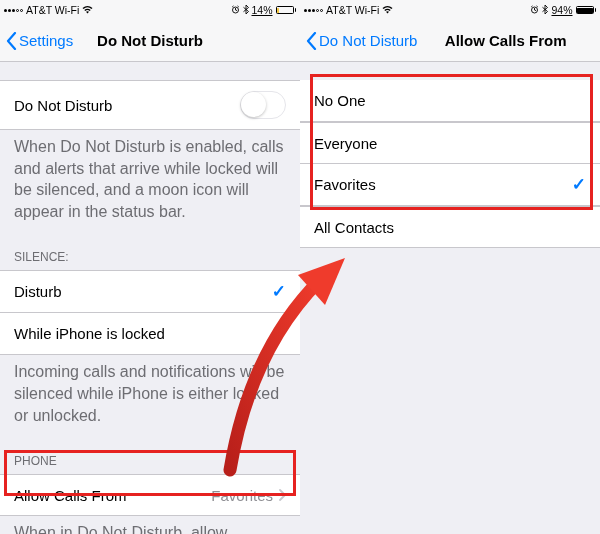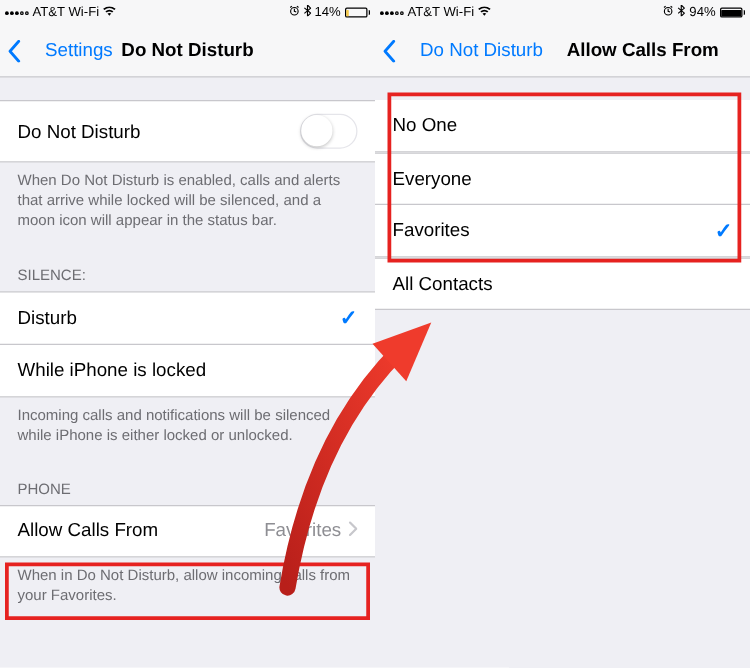--- a/index.html
+++ b/index.html
@@ -25,40 +25,40 @@
     background: #f7f7f8;
     display: flex;
     align-items: center;
     font-size: 10.5px;
     padding: 0 4px;
     color: #000;
   }
   .status-left, .status-right { display: flex; align-items: center; gap: 3px; }
   .status-left { flex: 1; justify-content: flex-start; }
   .status-center { flex: 0 0 auto; font-weight: 600; margin-top: 36px; }
-  .status-right { flex: 1; justify-content: flex-end; }
+  .status-right { flex: 1; justify-content: flex-end; text-decoration: underline; }
   .dots { display: inline-flex; gap:1px; align-items:flex-end; }
   .dots span { width:3px; height:3px; border-radius:50%; background:#000; }
   .dots span.empty { background:none; border:0.5px solid #000; width:3px; height:3px;}
   
   .nav-bar {
     height: 42px;
     background: #f7f7f8;
     border-bottom: 1px solid #c8c7cc;
     display: flex;
     align-items: center;
     position: relative;
     padding: 0 6px;
   }
   .back-link {
     color: #007aff;
     font-size: 15px;
     display: flex;
     align-items: center;
-    gap: 19px;
+    gap: 2px;
   }
   .back-link svg { display:block; }
   .nav-title {
     position: absolute;
     left: 0; right: 0;
     text-align: center;
     font-weight: 600;
     font-size: 15px;
     pointer-events: none;
     color: #000;
@@ -75,21 +75,21 @@
     align-items: center;
     font-size: 15px;
     color: #000;
   }
   .cell.first { border-top: 1px solid #c8c7cc; }
   .cell-label { flex: 1; }
   .cell-value { color: #8e8e93; margin-right: 6px; font-size: 15px;}
   .chevron { color: #c7c7cc; }
   .checkmark { color: #007aff; font-size: 17px; font-weight:600;}
   .footer-text {
-    font-size: 12px;
+    font-size: 16px;
     color: #6d6d72;
     padding: 6px 14px 14px 14px;
     line-height: 1.35;
   }
   .header-text {
     font-size: 12px;
     color: #6d6d72;
     padding: 14px 14px 6px 14px;
     text-transform: none;
   }

